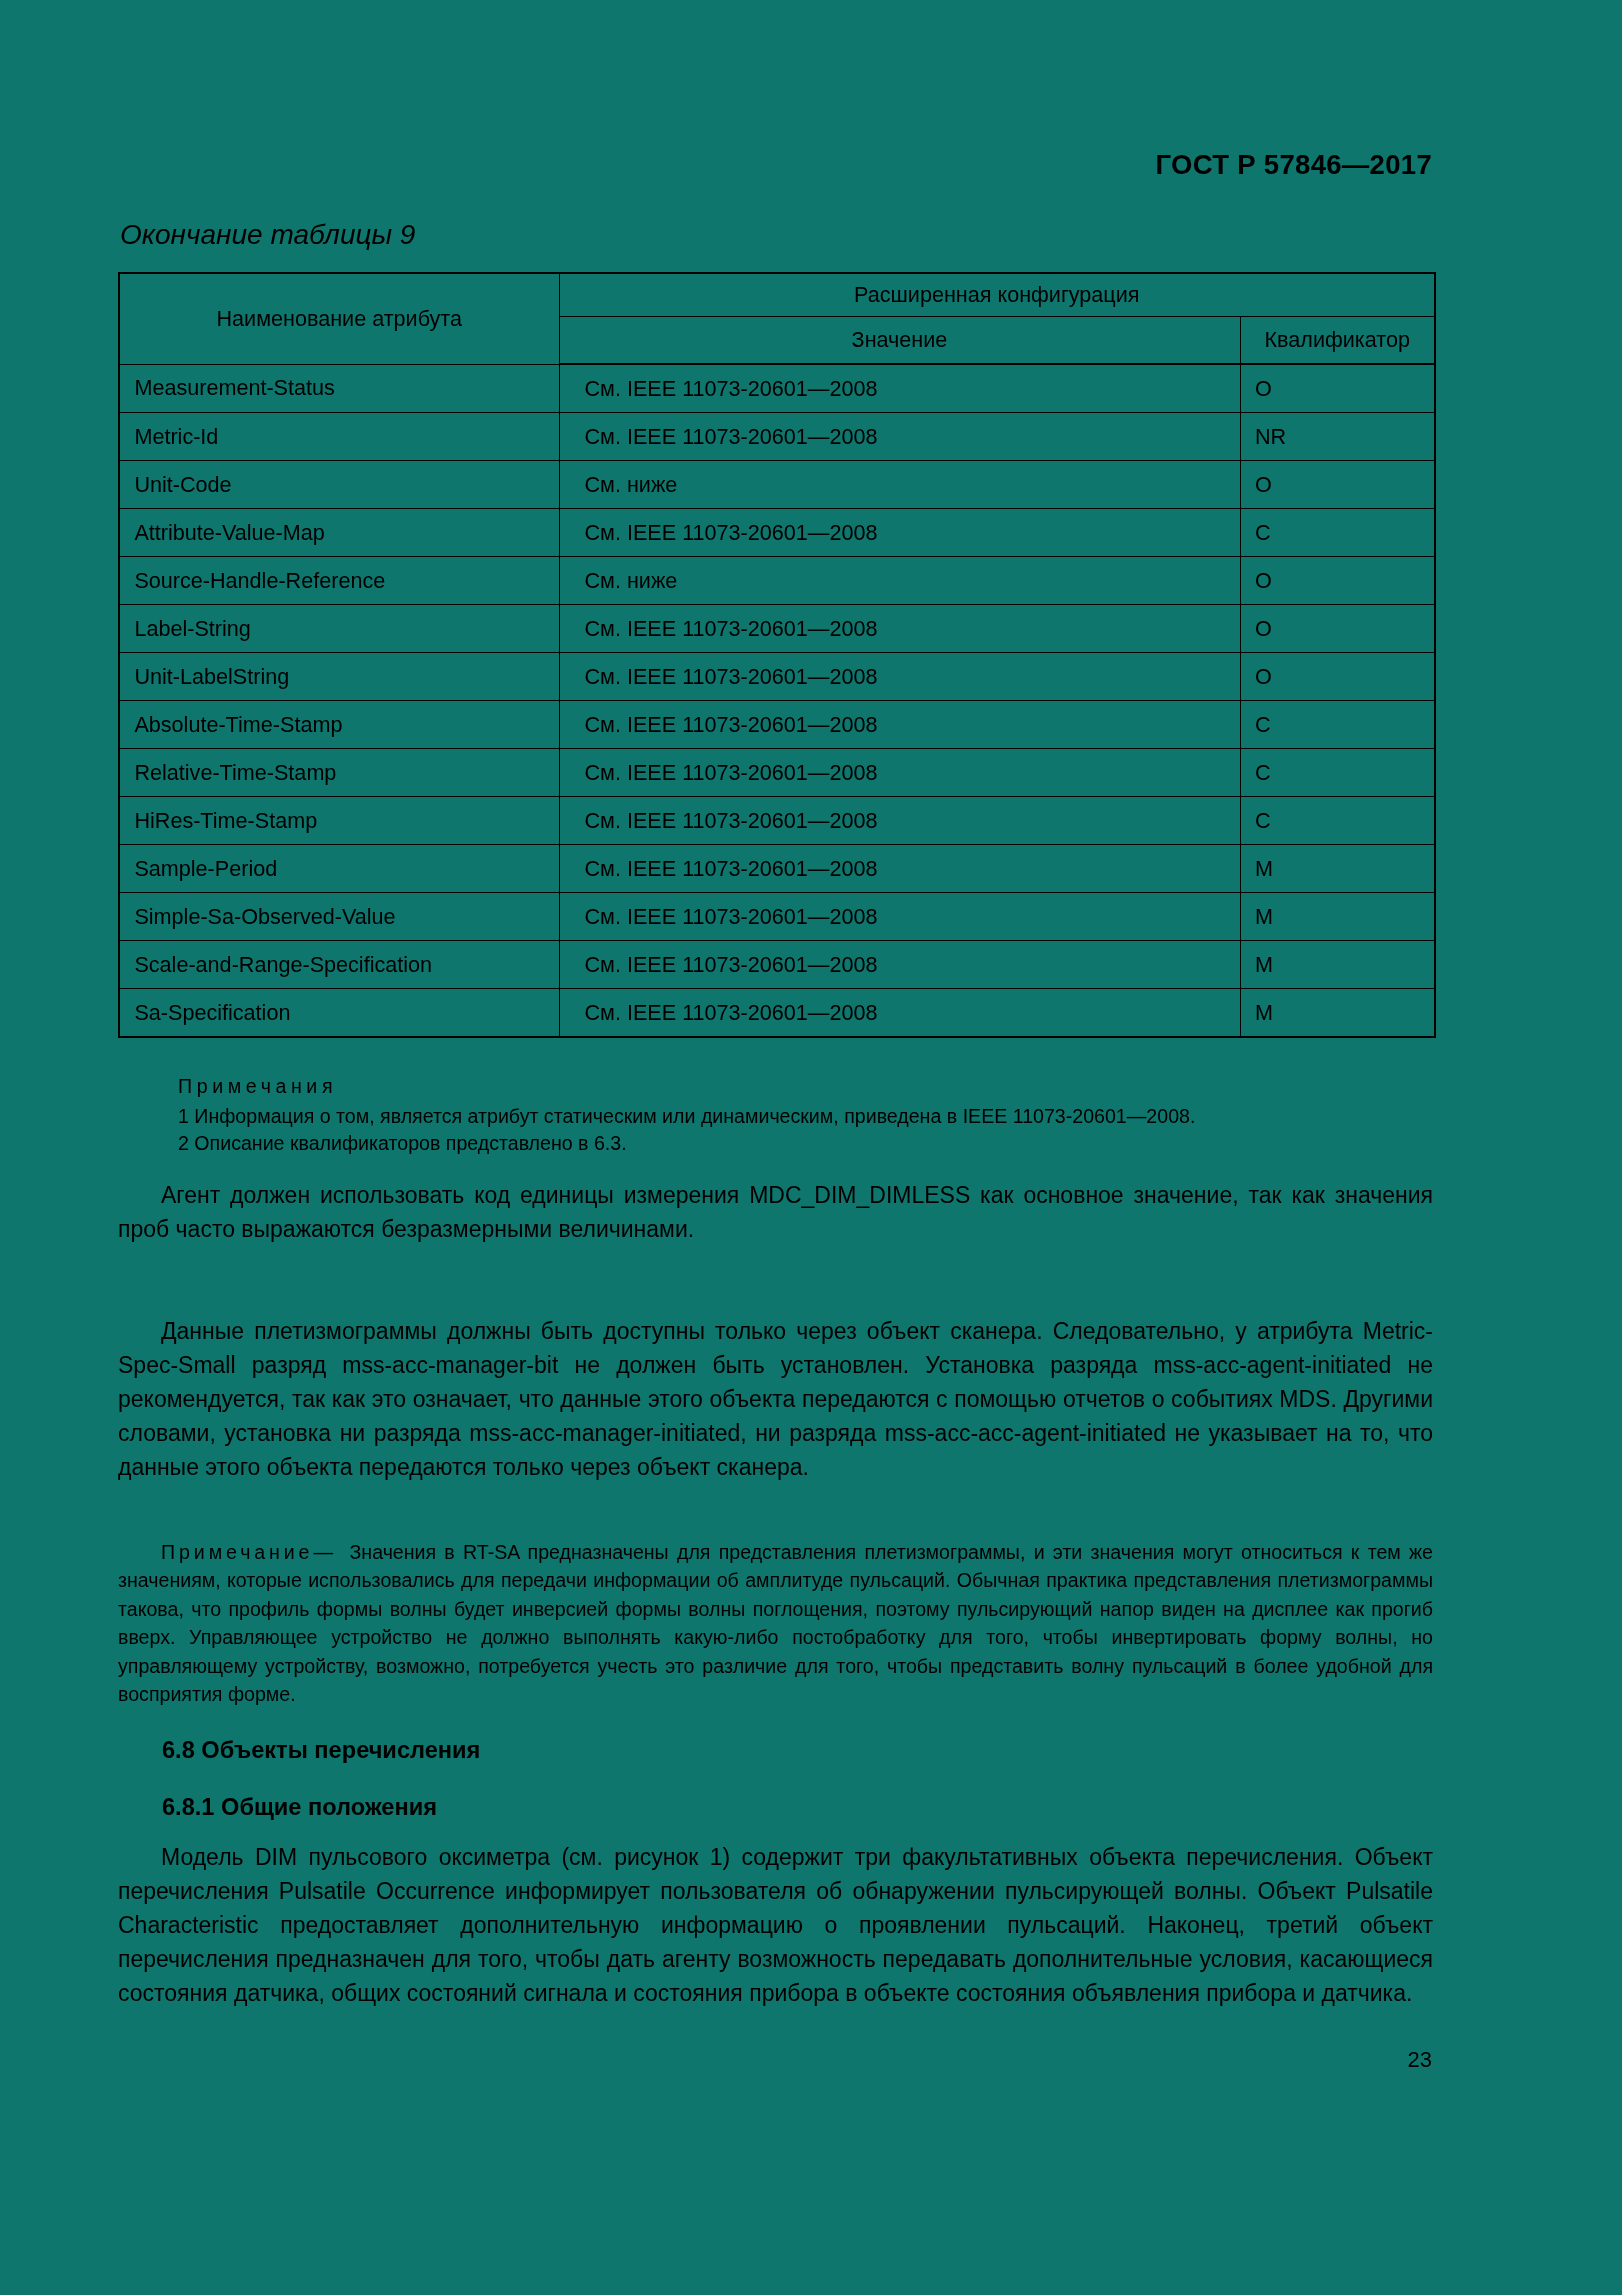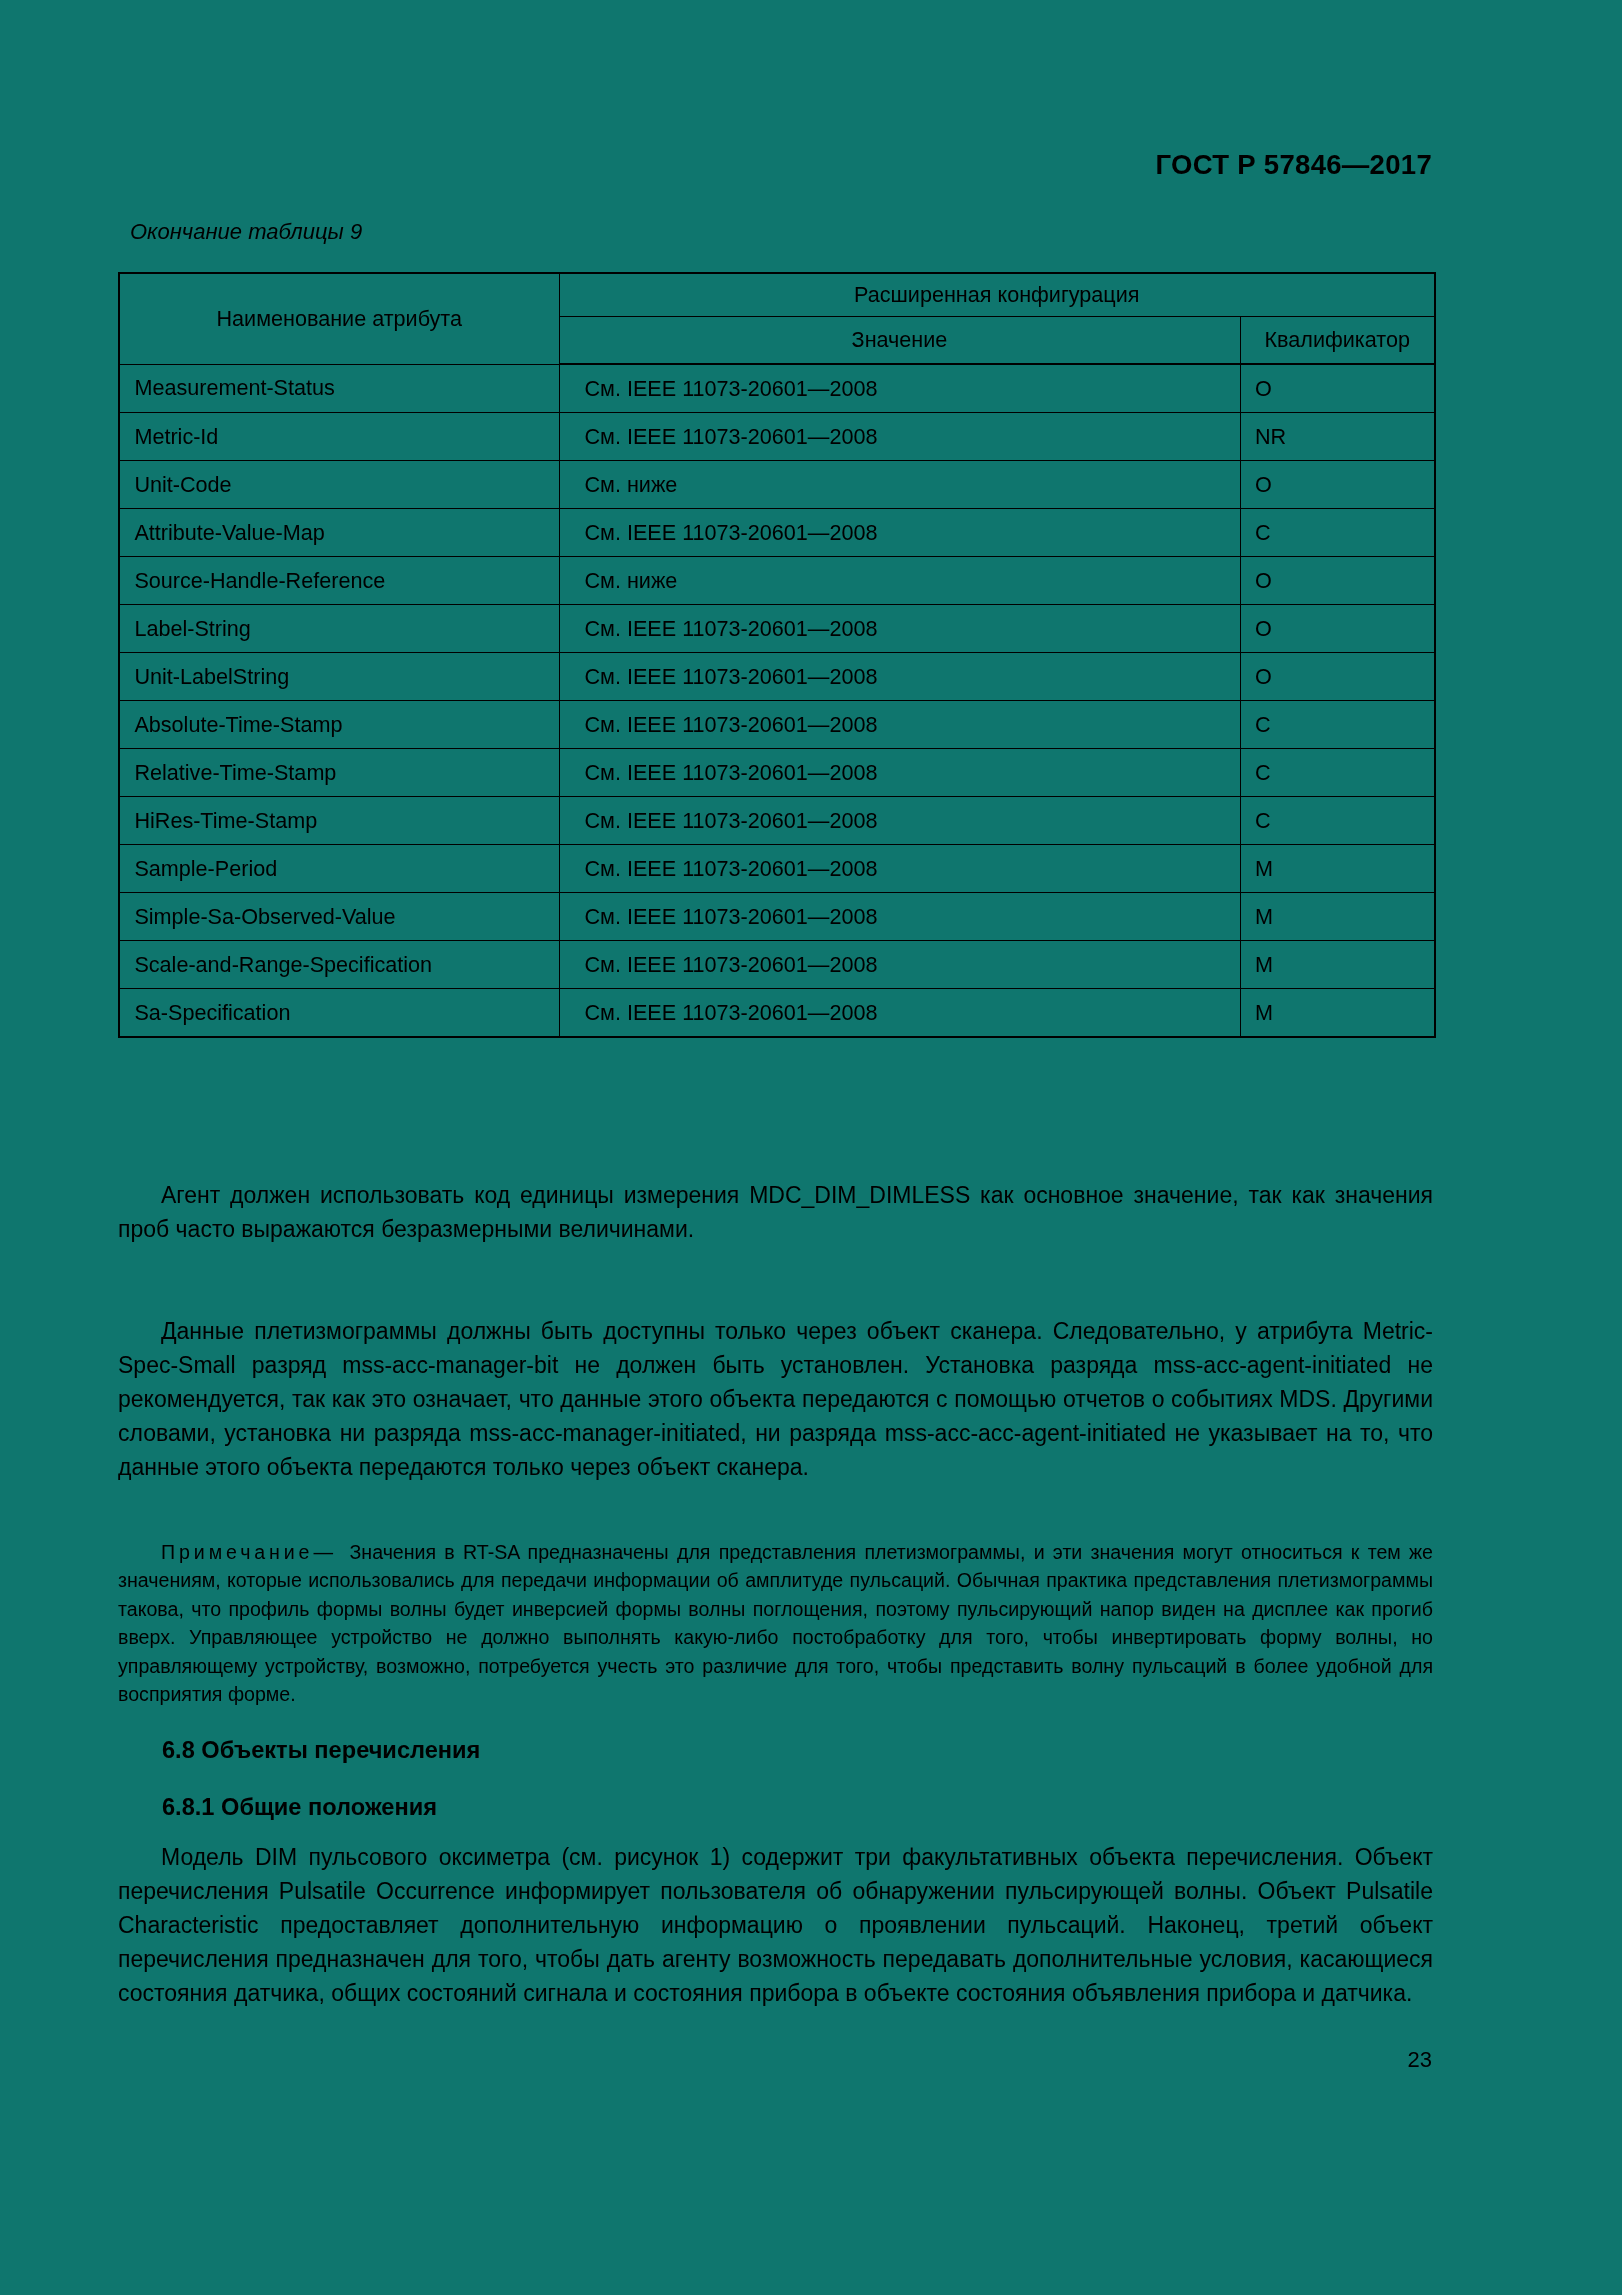--- a/index.html
+++ b/index.html
@@ -27,22 +27,22 @@
     font-size: 27.5px;
     font-weight: bold;
     letter-spacing: 0.3px;
     white-space: nowrap;
   }
 
   
   .table-caption {
     position: absolute;
     top: 219px;
-    left: 130px;
-    font-size: 22px;
+    left: 120px;
+    font-size: 28px;
     font-style: italic;
   }
 
   
   .attr-table {
     position: absolute;
     top: 272px;
     left: 118px;
     width: 1315px;
     border-collapse: collapse;
@@ -237,20 +237,25 @@
           <td class="t-qual">M</td>
         </tr>
         <tr>
           <td class="t-attr">Sa-Specification</td>
           <td class="t-val">См. IEEE 11073-20601—2008</td>
           <td class="t-qual">M</td>
         </tr>
       </tbody>
   </table>
 
+  <div class="notes">
+    <div class="notes-title">Примечания</div>
+    <div class="note-line">1 Информация о том, является атрибут статическим или динамическим, приведена в IEEE 11073-20601—2008.</div>
+    <div class="note-line">2 Описание квалификаторов представлено в 6.3.</div>
+  </div>
 
   <div class="body-text" id="para-block-1">
     <p>Агент должен использовать код единицы измерения MDC_DIM_DIMLESS как основное значение, так как значения проб часто выражаются безразмерными величинами.</p>
   </div>
 
   <div class="body-text" id="para-block-2">
     <p>Данные плетизмограммы должны быть доступны только через объект сканера. Следовательно, у атрибута Metric-Spec-Small разряд mss-acc-manager-bit не должен быть установлен. Установка разряда mss-acc-agent-initiated не рекомендуется, так как это означает, что данные этого объекта передаются с помощью отчетов о событиях MDS. Другими словами, установка ни разряда mss-acc-manager-initiated, ни разряда mss-acc-acc-agent-initiated не указывает на то, что данные этого объекта передаются только через объект сканера.</p>
   </div>
 
   <div class="note-block">

